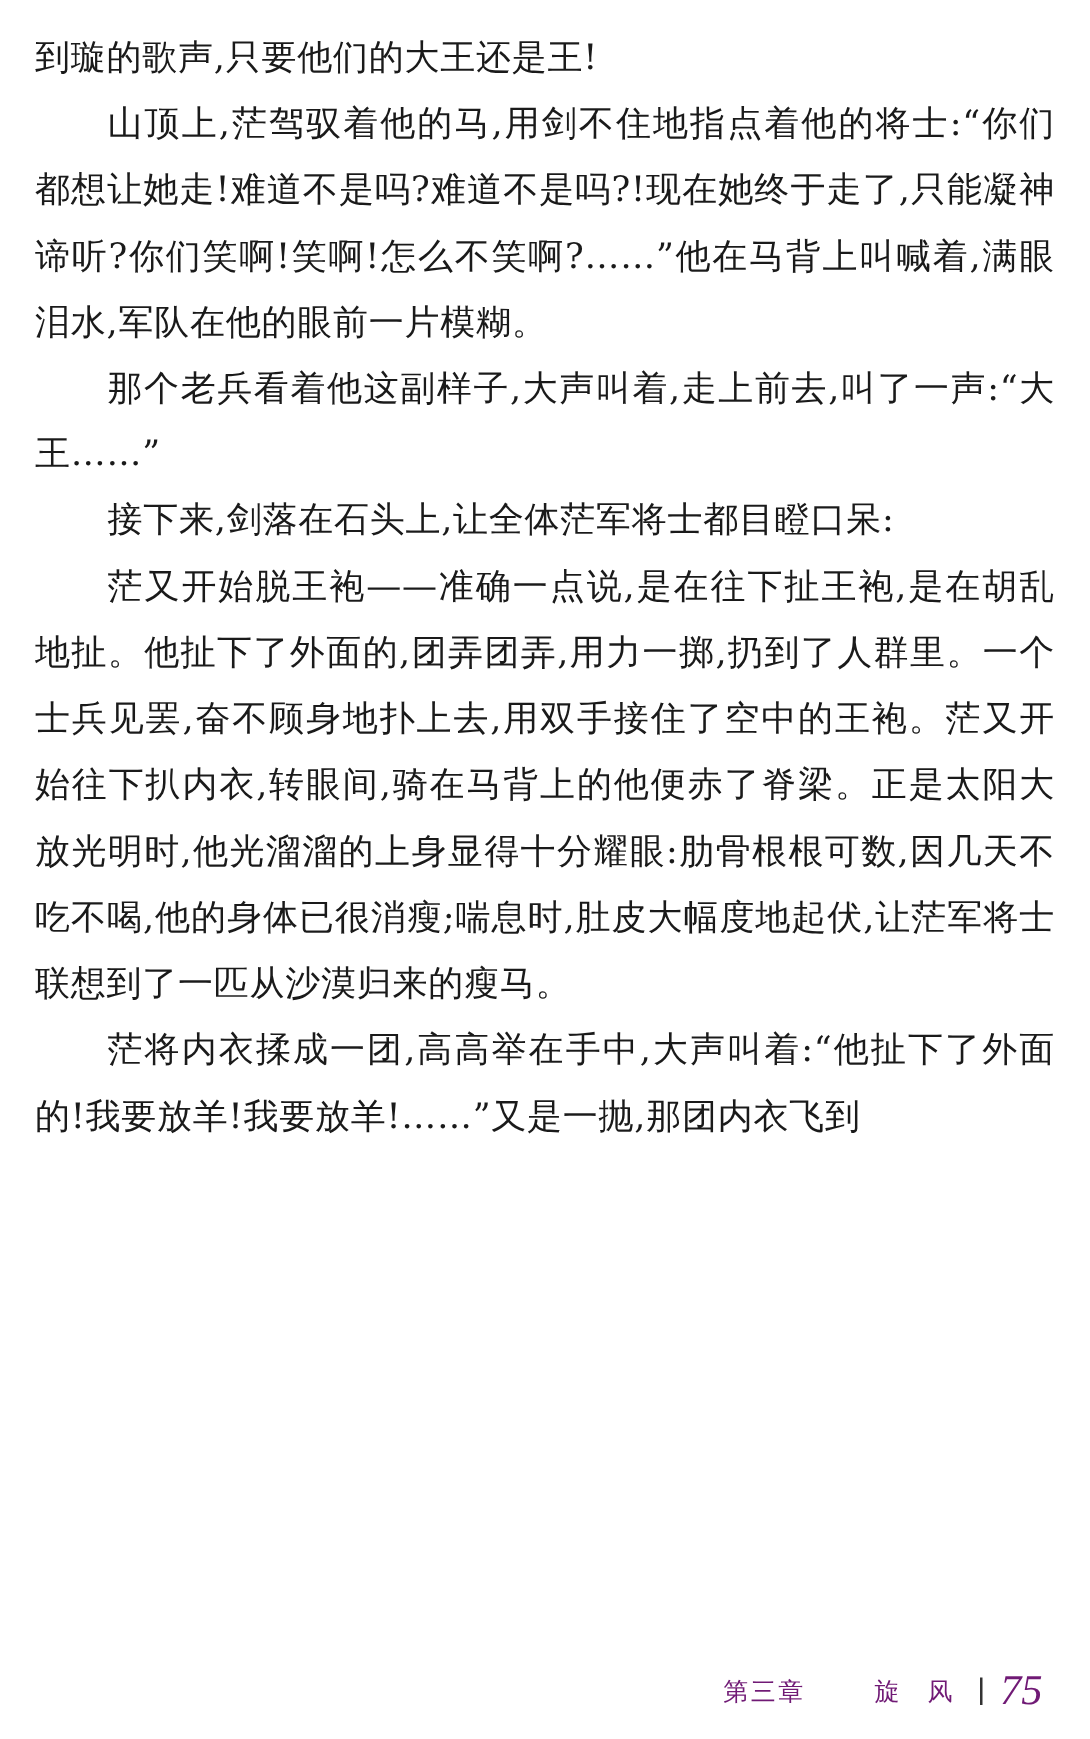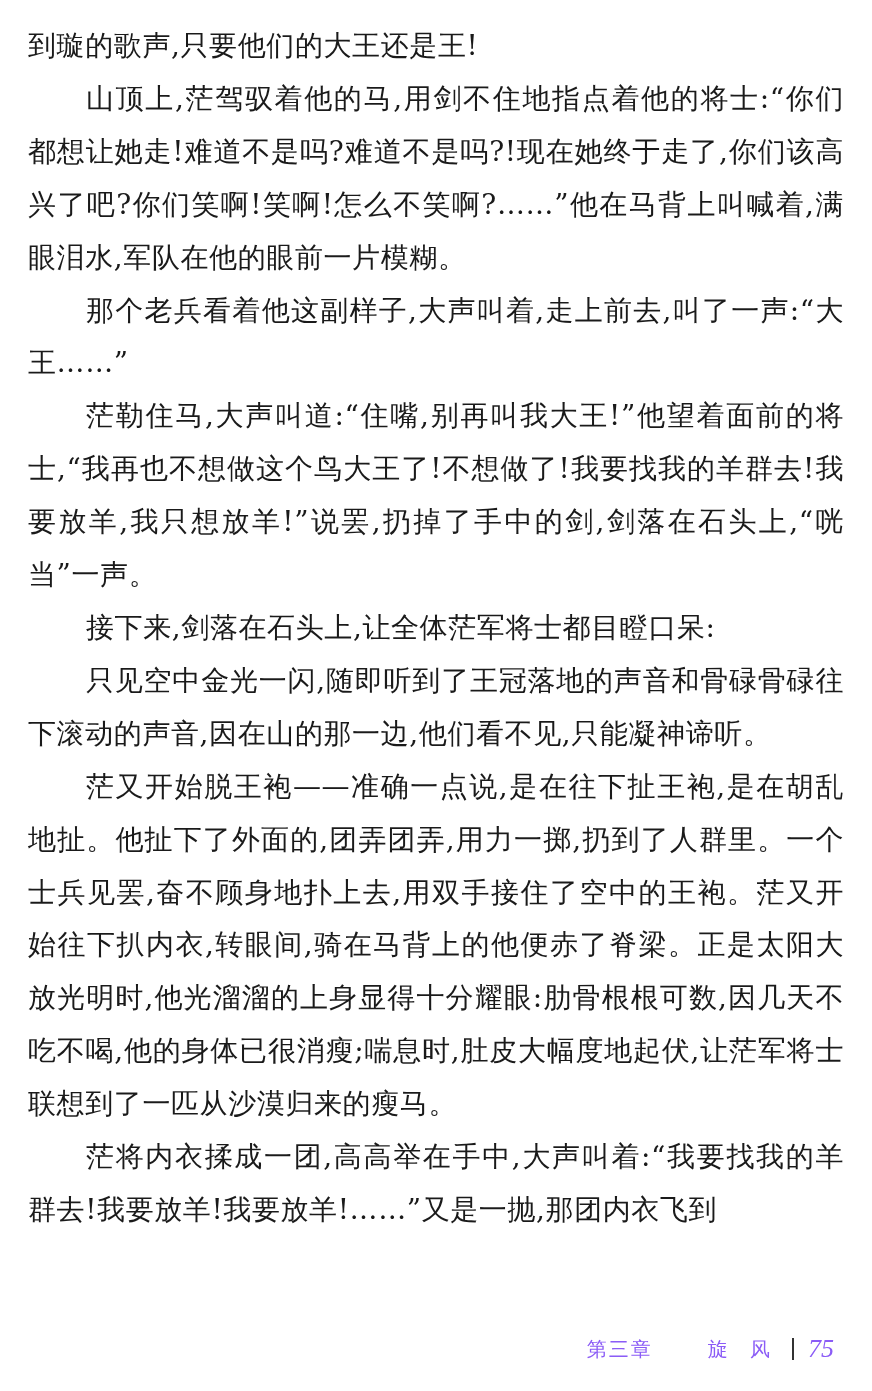--- a/index.html
+++ b/index.html
@@ -11,40 +11,38 @@
   .page { position: absolute; left: 0; top: 0; width: 872px; height: 1391px; }
   .body-text {
     position: absolute; left: 28px; top: 20px; width: 816px;
     font-size: 28px; line-height: 52.9px; letter-spacing: 0.6px;
   }
   .para { margin: 0; text-align: justify; text-align-last: left; }
   .para.indent { text-indent: 58px; }
   .footer {
     position: absolute; right: 38px; top: 1334px;
     display: flex; align-items: center; gap: 14px;
-    font-size: 20px; color: #8b5cf6;
+    font-size: 20px; color: #701a75;
   }
   .footer .chapter { letter-spacing: 2px; }
   .footer .title { letter-spacing: 8px; margin-left: 41px; }
   .footer .bar { width: 2px; height: 22px; background: #333; }
-  .footer .pnum { font-family: "Liberation Serif", serif; font-size: 26px; font-style: italic; }
+  .footer .pnum { font-family: "Liberation Serif", serif; font-size: 34px; font-style: italic; }
 </style>
 </head>
 <body>
 
 <div class="page">
   <div class="body-text">
     <p class="para">到璇的歌声,只要他们的大王还是王!</p>
-    <p class="para indent">山顶上,茫驾驭着他的马,用剑不住地指点着他的将士:“你们都想让她走!难道不是吗?难道不是吗?!现在她终于走了,你们该高兴了吧?你们笑啊!笑啊!怎么不笑啊?……”他在马背上叫喊着,满眼泪水,军队在他的眼前一片模糊。</p>
+    <p class="para indent">山顶上,茫驾驭着他的马,用剑不住地指点着他的将士:“你们都想让她走!难道不是吗?难道不是吗?!现在她终于走了,只能凝神谛听?你们笑啊!笑啊!怎么不笑啊?……”他在马背上叫喊着,满眼泪水,军队在他的眼前一片模糊。</p>
     <p class="para indent">那个老兵看着他这副样子,大声叫着,走上前去,叫了一声:“大王……”</p>
-    <p class="para indent">茫勒住马,大声叫道:“住嘴,别再叫我大王!”他望着面前的将士,“我再也不想做这个鸟大王了!不想做了!我要找我的羊群去!我要放羊,我只想放羊!”说罢,扔掉了手中的剑,剑落在石头上,“咣当”一声。</p>
     <p class="para indent">接下来,剑落在石头上,让全体茫军将士都目瞪口呆:</p>
-    <p class="para indent">只见空中金光一闪,随即听到了王冠落地的声音和骨碌骨碌往下滚动的声音,因在山的那一边,他们看不见,只能凝神谛听。</p>
     <p class="para indent">茫又开始脱王袍——准确一点说,是在往下扯王袍,是在胡乱地扯。他扯下了外面的,团弄团弄,用力一掷,扔到了人群里。一个士兵见罢,奋不顾身地扑上去,用双手接住了空中的王袍。茫又开始往下扒内衣,转眼间,骑在马背上的他便赤了脊梁。正是太阳大放光明时,他光溜溜的上身显得十分耀眼:肋骨根根可数,因几天不吃不喝,他的身体已很消瘦;喘息时,肚皮大幅度地起伏,让茫军将士联想到了一匹从沙漠归来的瘦马。</p>
-    <p class="para indent">茫将内衣揉成一团,高高举在手中,大声叫着:“我要找我的羊群去!我要放羊!我要放羊!……”又是一抛,那团内衣飞到</p>
+    <p class="para indent">茫将内衣揉成一团,高高举在手中,大声叫着:“他扯下了外面的!我要放羊!我要放羊!……”又是一抛,那团内衣飞到</p>
   </div>
 
   <div class="footer">
     <span class="chapter">第三章</span>
     <span class="title">旋 风</span>
     <span class="bar"></span>
     <span class="pnum">75</span>
   </div>
 </div>
 

